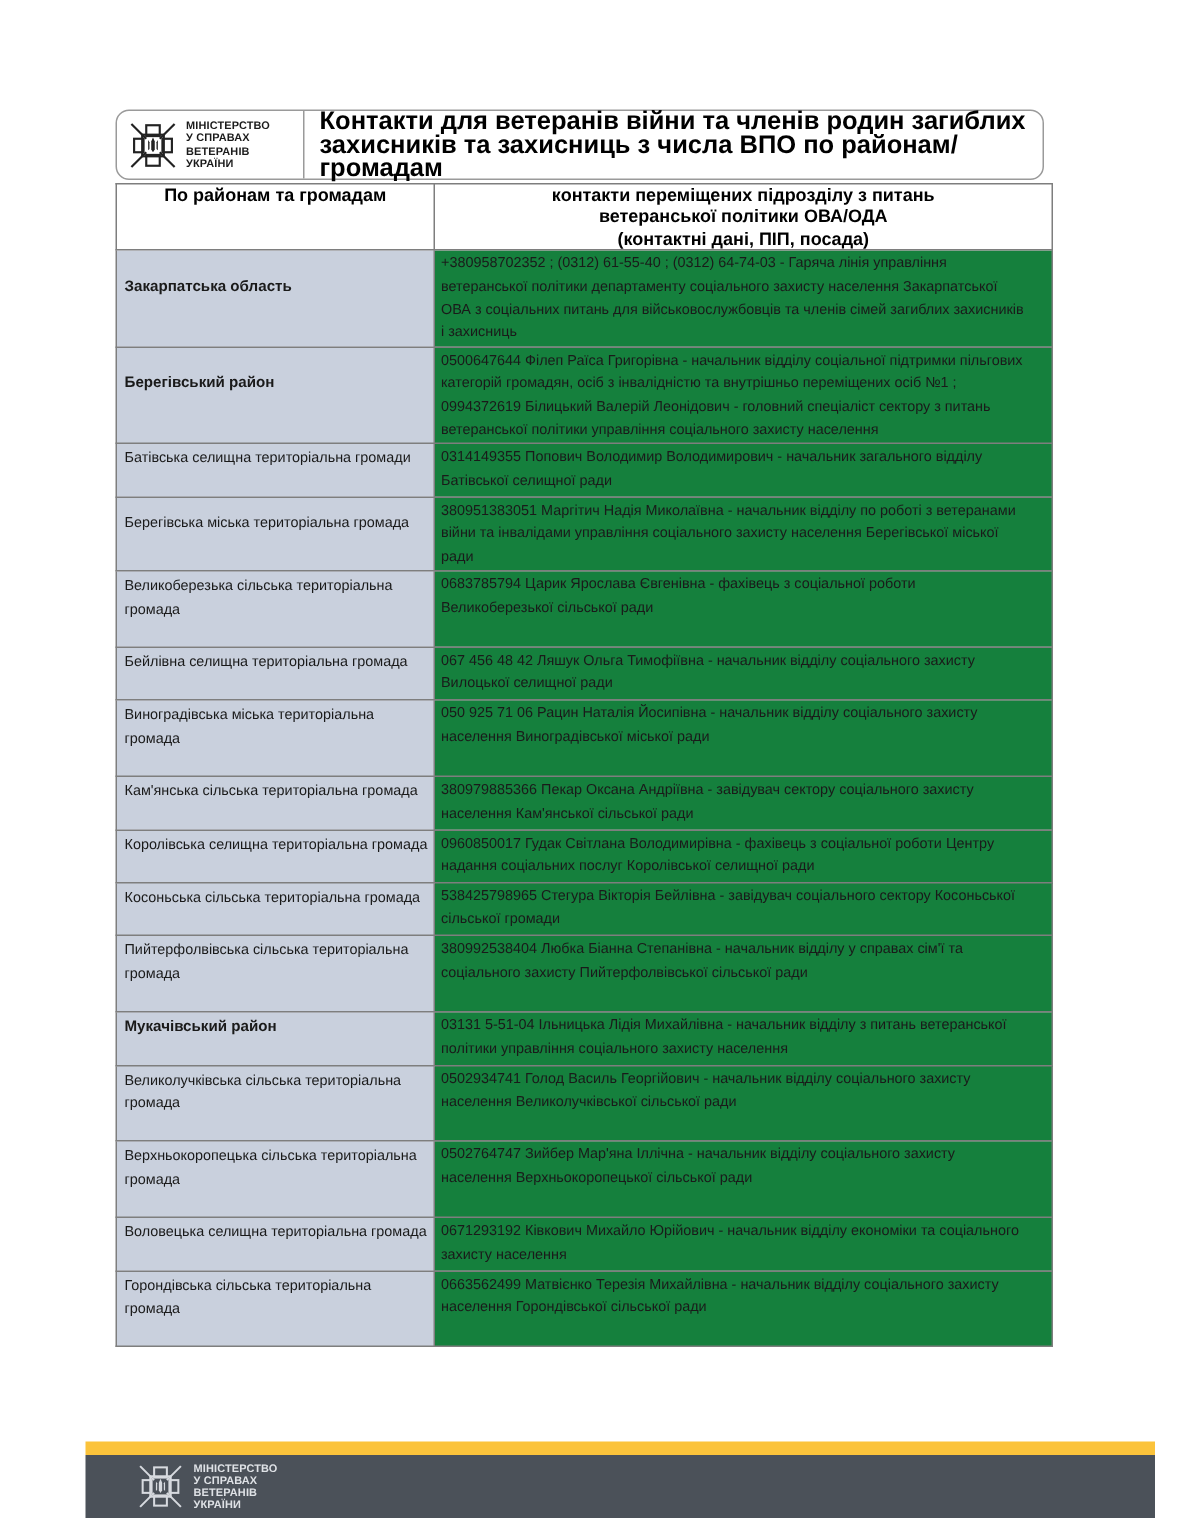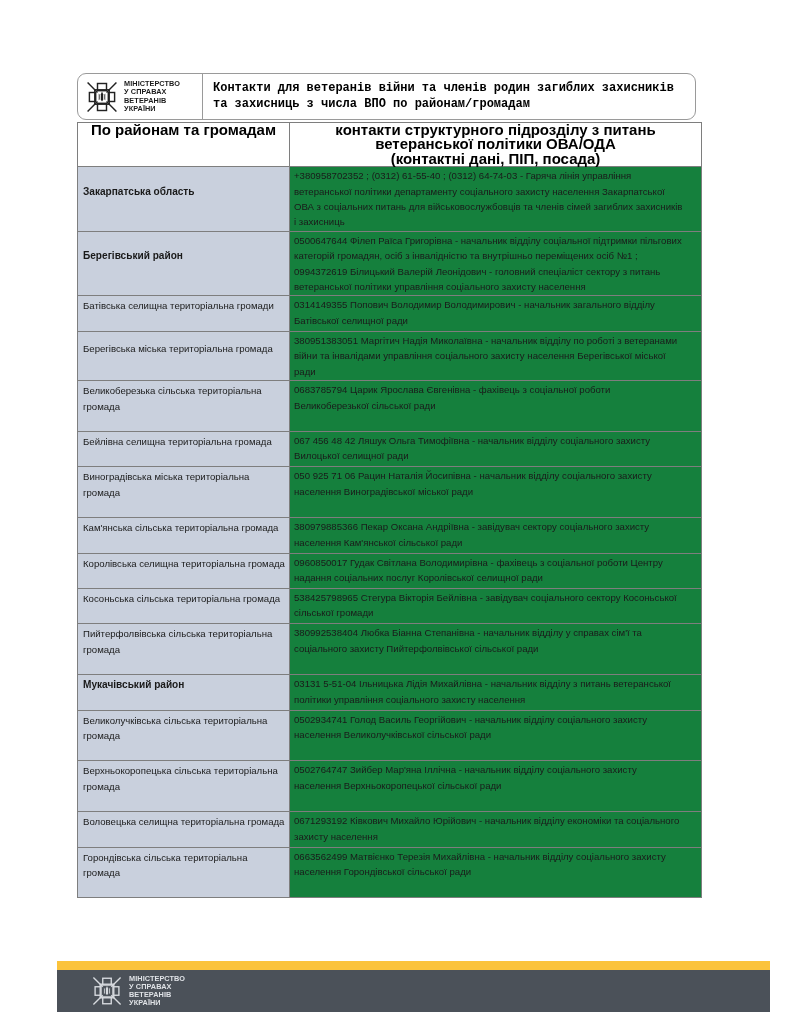--- a/index.html
+++ b/index.html
@@ -59,25 +59,24 @@
     font-weight: bold;
     color: #1b1b1b;
     letter-spacing: .1px;
     white-space: nowrap;
   }
   .banner-title {
     flex: 1 1 auto;
     display: flex;
     align-items: center;
     padding: 0 9px 0 10px;
-    font-size: 12px;
+    font-size: 17px;
     font-weight: bold;
     line-height: 15.5px;
     color: #000;
-    font-family: Liberation Mono, monospace;
   }
 
   
   .tbl {
     position: absolute;
     left: 61px;
     top: 122px;
     width: 624px;
     border-collapse: collapse;
     table-layout: fixed;
@@ -86,21 +85,21 @@
     border: 1px solid #7e7e7e;
     vertical-align: top;
     padding: 0;
   }
   col.c-left  { width: 212px; }
   col.c-right { width: 412px; }
 
   .hdr-left, .hdr-right {
     background: #ffffff;
     font-weight: bold;
-    font-size: 15px;
+    font-size: 12px;
     line-height: 14.4px;
     color: #000;
     vertical-align: middle;
     padding: 4px 6px;
   }
   .hdr-left { text-align: center; }
   .hdr-right { text-align: center; }
 
   td.name-cell {
     background: #c9d0dd;
@@ -183,21 +182,21 @@
 
   <table class="tbl">
     <colgroup>
         <col class="c-left">
         <col class="c-right">
       </colgroup>
     <thead>
       <tr>
         <th class="hdr-left">По районам та громадам</th>
         <th class="hdr-right">
-          <div>контакти структурного підрозділу з питань</div>
+          <div>контакти переміщених підрозділу з питань</div>
           <div>ветеранської політики ОВА/ОДА</div>
           <div>(контактні дані, ПІП, посада)</div>
         </th>
       </tr>
     </thead>
     <tbody>
         <tr>
           <td class="name-cell bold">Закарпатська область</td>
           <td class="info-cell">+380958702352 ; (0312) 61-55-40 ; (0312) 64-74-03  -  Гаряча лінія управління ветеранської політики департаменту соціального захисту населення Закарпатської ОВА з соціальних питань для військовослужбовців та членів сімей загиблих захисників і захисниць</td>
         </tr>

